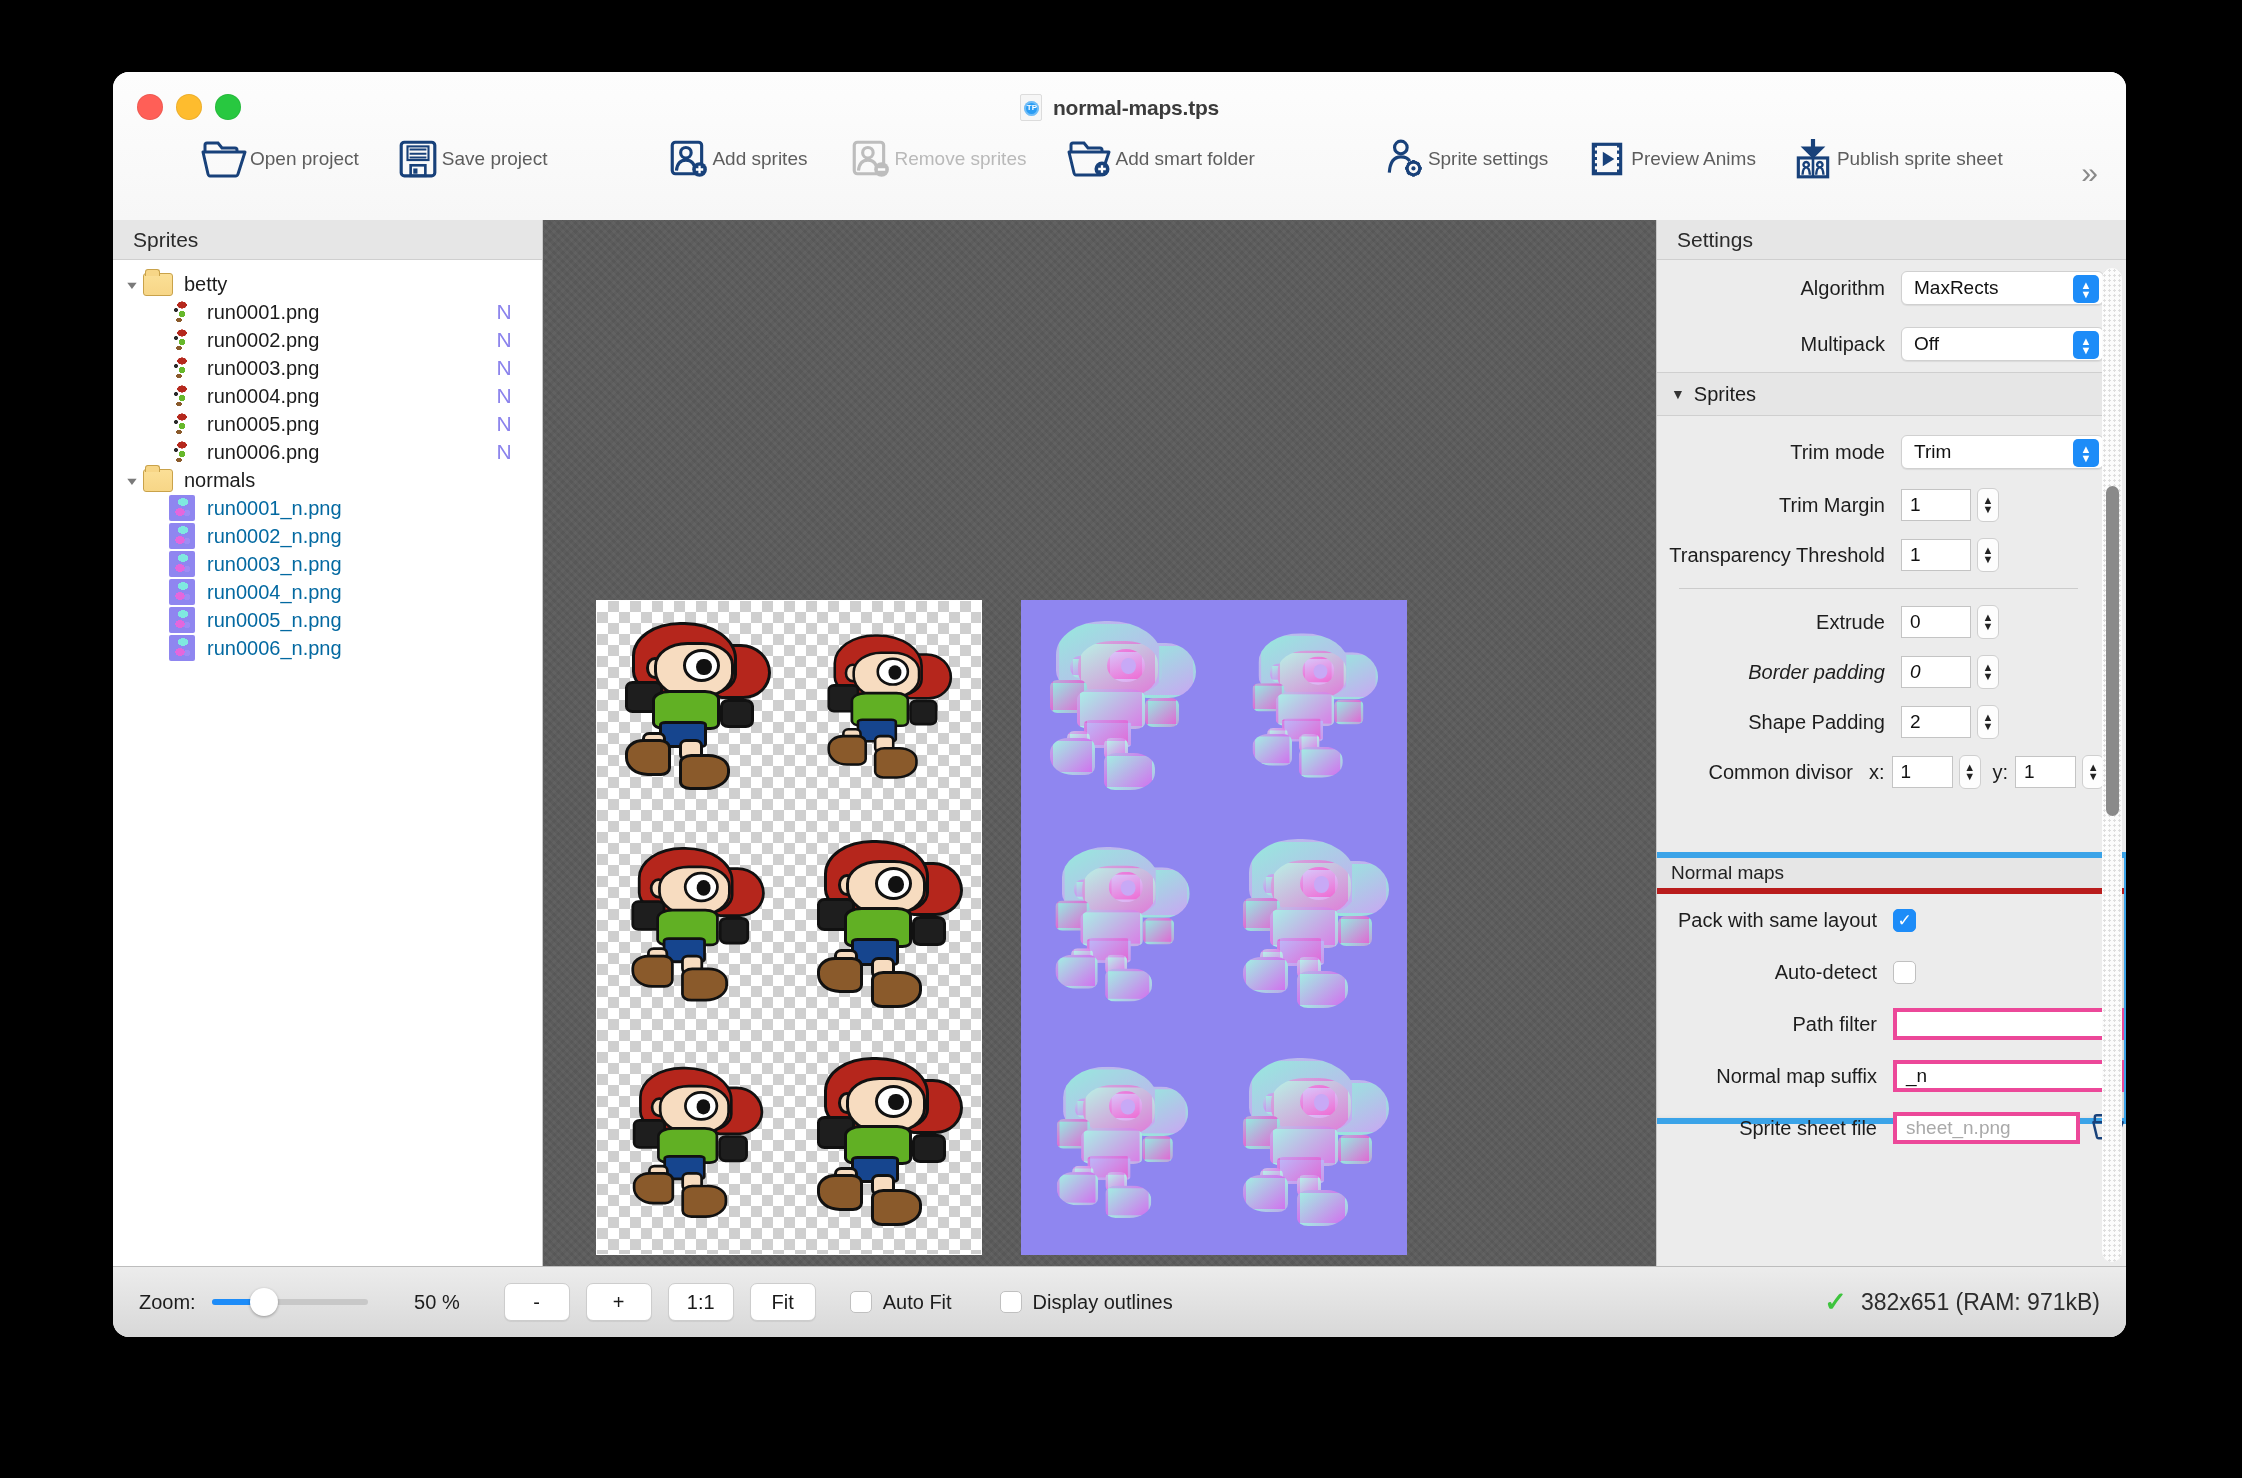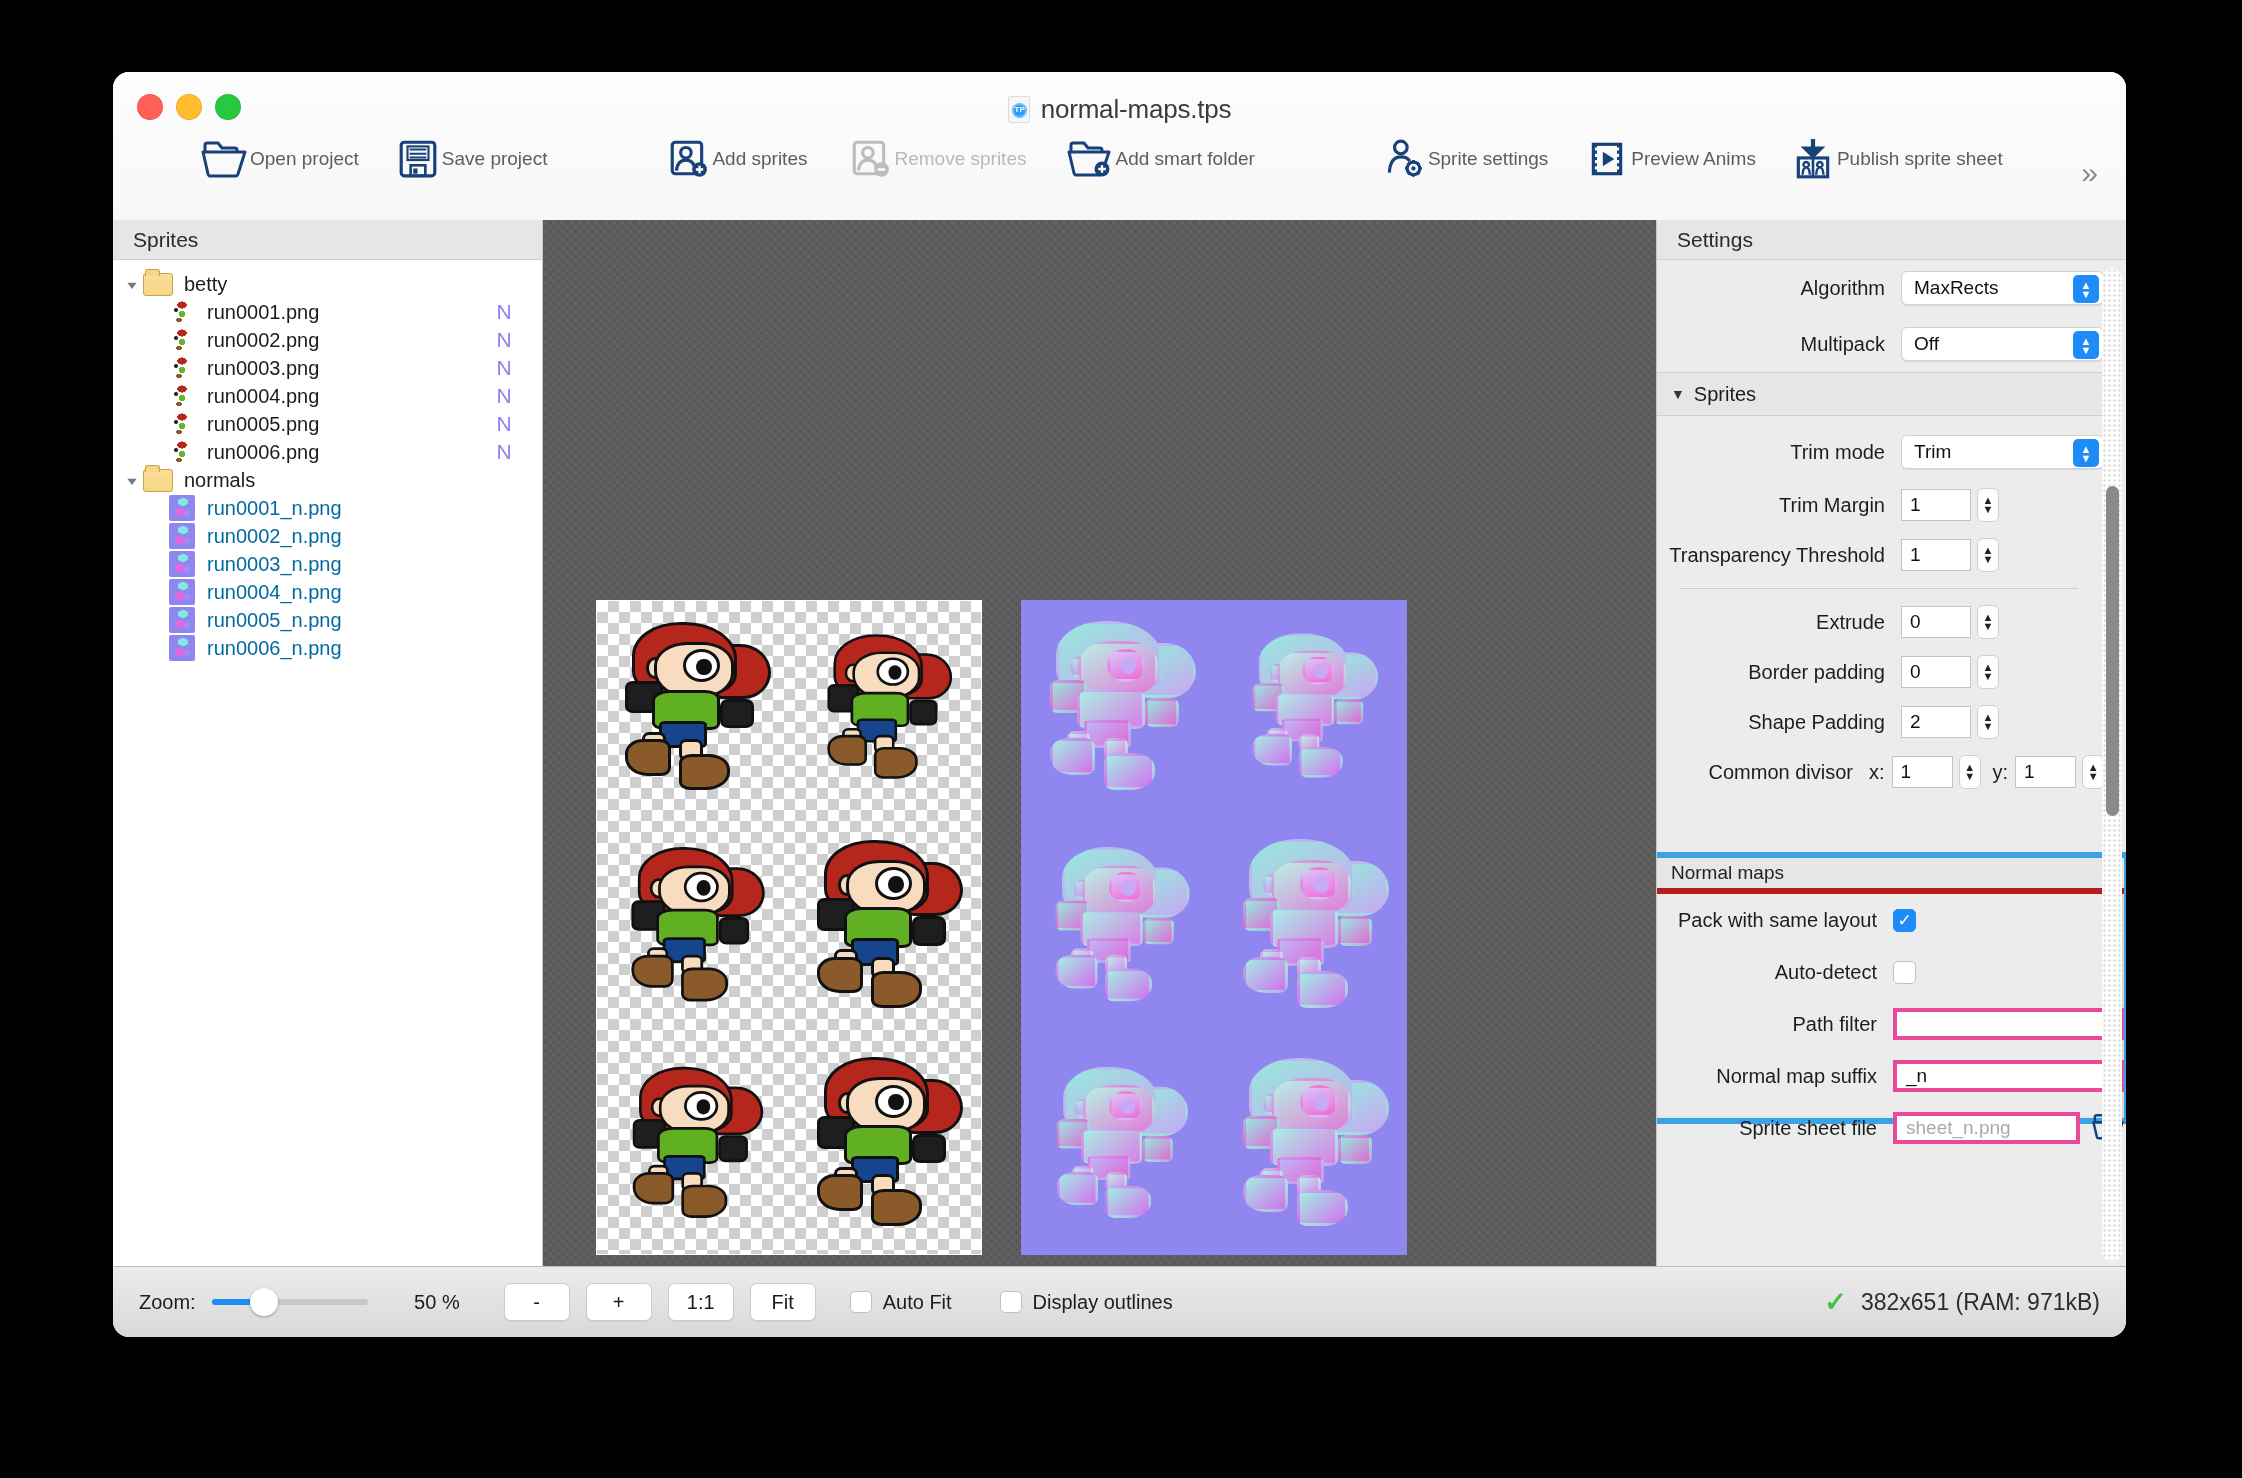--- a/index.html
+++ b/index.html
@@ -53,21 +53,21 @@
     width: 15px; height: 15px; border-radius: 50%;
     background: #2a9df4;
     box-shadow: inset 0 0 0 2px #ffffff55;
   }
   #doc-icon .tp {
     position: absolute; left: 0; top: 8px; width: 22px;
     text-align: center; font-size: 8px; font-weight: bold;
     color: #fff; z-index: 2;
   }
   #title-text {
-    font-size: 26px; font-weight: normal; color: #3b3b3b;
+    font-size: 21px; font-weight: bold; color: #3b3b3b;
     letter-spacing: -0.2px;
   }
 
   
   #toolbar {
     position: absolute; left: 0; top: 58px;
     width: 100%; height: 90px;
     display: flex; align-items: flex-start;
   }
   .tb-item {
@@ -874,21 +874,21 @@
 
         <div class="srow" style="height:50px;">
           <span class="slabel">Extrude</span>
           <div class="numfield">0</div>
           <div class="stepper">
               <span>▲</span>
               <span>▼</span>
             </div>
         </div>
 
-        <div class="srow" style="height:50px;">
+        <div class="srow" style="height:50px;font-style:italic;">
           <span class="slabel">Border padding</span>
           <div class="numfield">0</div>
           <div class="stepper">
               <span>▲</span>
               <span>▼</span>
             </div>
         </div>
 
         <div class="srow" style="height:50px;">
           <span class="slabel">Shape Padding</span>

